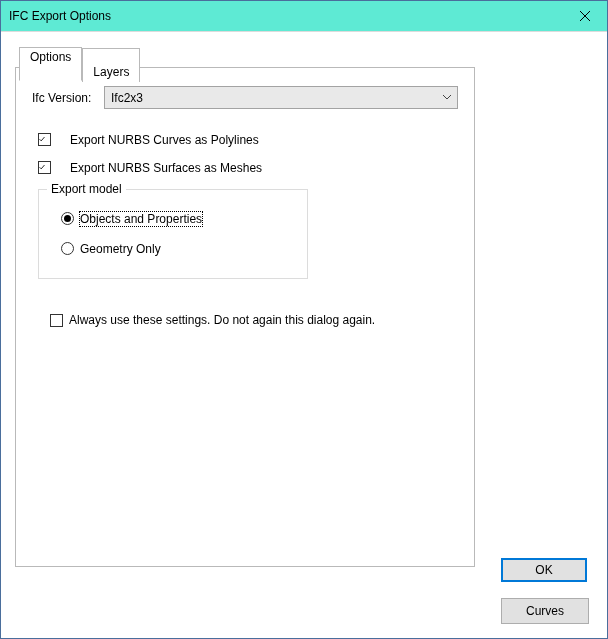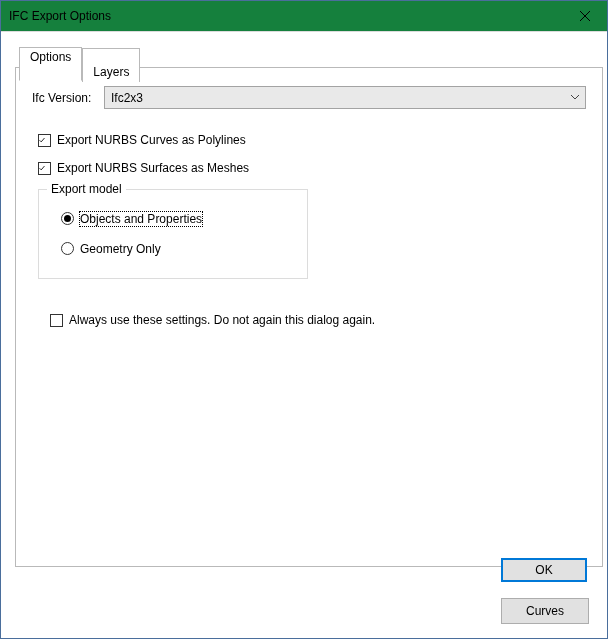--- a/index.html
+++ b/index.html
@@ -20,21 +20,21 @@
     box-sizing: border-box;
     display: flex;
     flex-direction: column;
     background: #ffffff;
   }
   .titlebar {
     height: 30px;
     display: flex;
     align-items: center;
     padding: 0 0 0 8px;
-    background: #15803d;
+    background: #5eead4;
     border-bottom: 1px solid #dcdcdc;
   }
   .titlebar .title {
     flex: 1;
     font-size: 12px;
   }
   .close-btn {
     width: 45px;
     height: 29px;
     display: flex;
@@ -82,21 +82,21 @@
     background: #ffffff;
     top: 2px;
     padding-top:16px;
     padding-bottom:3px;
   }
 
   .tabpanel {
     border: 1px solid #b9b9b9;
     background: #ffffff;
     box-sizing: border-box;
-    width: 588px;
+    width: 460px;
     height: 500px;
     position: absolute;
     top: 35px;
     left: 14px;
     padding: 18px 16px;
   }
 
   .row-version {
     display: flex;
     align-items: center;
@@ -118,22 +118,22 @@
     cursor: pointer;
   }
   .select .value { flex:1; }
   .select .chev {
     font-size: 10px;
     color:#444;
   }
 
   .checkrow {
     display: flex;
-    align-items: center;
     margin: 6px 0 14px 6px;
+    gap: 13px;
   }
   .checkbox {
     width: 13px;
     height: 13px;
     border: 1px solid #333;
     box-sizing: border-box;
     margin-right: 6px;
     display:flex;
     align-items:center;
     justify-content:center;

